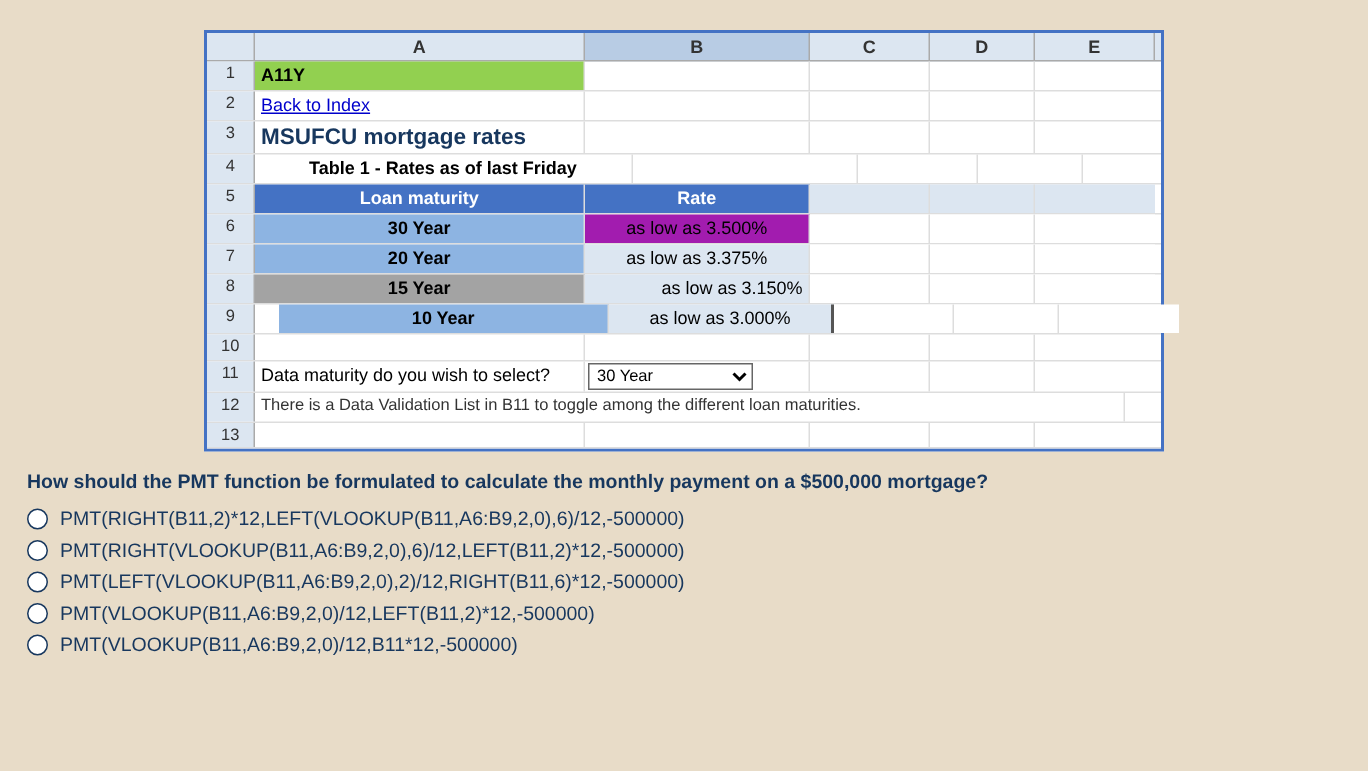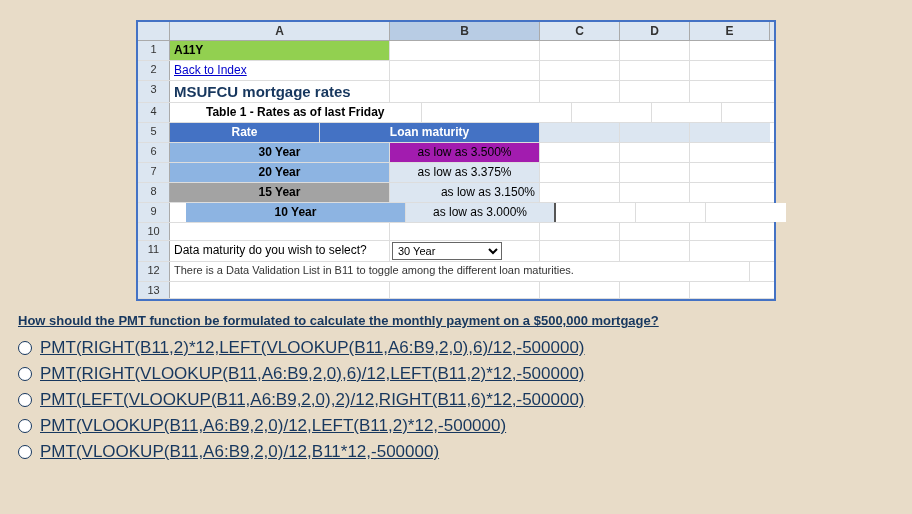--- a/index.html
+++ b/index.html
@@ -144,21 +144,20 @@
     }
 
     
     .row-13 { min-height: 16px; }
 
     
     .question-section {
       margin: 12px 8px 8px 8px;
       font-size: 13px;
       color: #17375e;
-      text-decoration: underline;
     }
 
     .question-text {
       font-weight: bold;
       margin-bottom: 10px;
       color: #17375e;
     }
 
     .option-row {
       display: flex;
@@ -171,21 +170,21 @@
       width: 14px;
       height: 14px;
       border-radius: 50%;
       border: 1.5px solid #17375e;
       margin-right: 8px;
       flex-shrink: 0;
       background: white;
     }
 
     .option-text {
-      font-size: 17px;
+      font-size: 13px;
       color: #17375e;
     }
   </style>
 </head>
 <body>
 
 <div class="spreadsheet-container">
 
   <div class="ss-header-row">
     <div class="ss-corner"></div>
@@ -229,22 +228,22 @@
     <div class="ss-row-num">4</div>
     <div class="ss-cell cell-a" style="font-weight:bold;margin-left:32px;">Table 1 - Rates as of last Friday</div>
     <div class="ss-cell cell-b"></div>
     <div class="ss-cell cell-c"></div>
     <div class="ss-cell cell-d"></div>
     <div class="ss-cell cell-e"></div>
   </div>
 
   <div class="ss-row row-5">
     <div class="ss-row-num">5</div>
+    <div class="ss-cell cell-a" style="background:#4472c4;color:white;font-weight:bold;text-align:center;">Loan maturity</div>
     <div class="ss-cell cell-b" style="background:#4472c4;color:white;font-weight:bold;text-align:center;">Rate</div>
-    <div class="ss-cell cell-a" style="background:#4472c4;color:white;font-weight:bold;text-align:center;">Loan maturity</div>
     <div class="ss-cell cell-c" style="background:#dce6f1;"></div>
     <div class="ss-cell cell-d" style="background:#dce6f1;"></div>
     <div class="ss-cell cell-e" style="background:#dce6f1;"></div>
   </div>
 
   <div class="ss-row row-6">
     <div class="ss-row-num">6</div>
     <div class="ss-cell cell-a" style="background:#8db4e2;font-weight:bold;text-align:center;">30 Year</div>
     <div class="ss-cell cell-b" style="background:#a21caf;text-align:center;">as low as 3.500%</div>
     <div class="ss-cell cell-c"></div>

